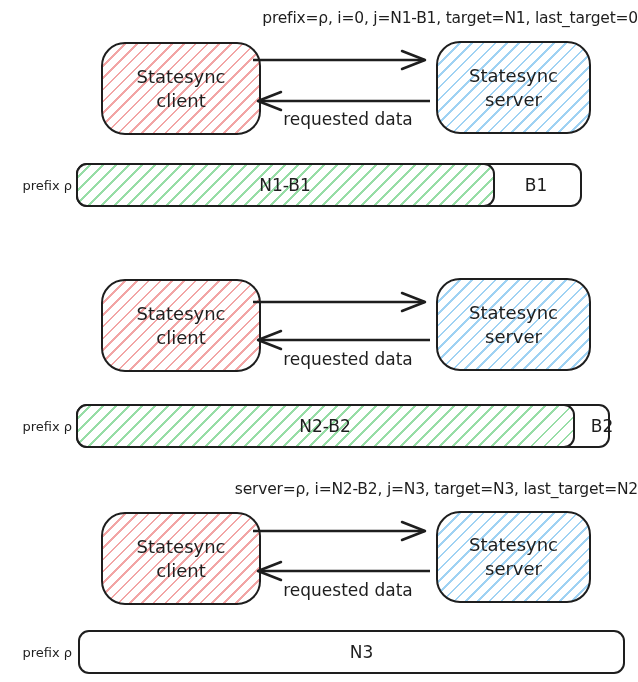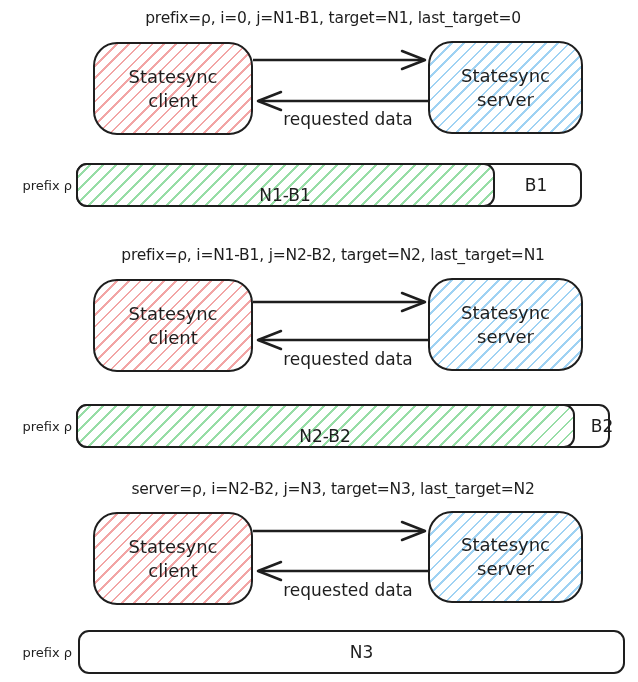--- a/index.html
+++ b/index.html
@@ -19,38 +19,39 @@
     position: relative;
     width: 638px;
     height: 682px;
     background: #ffffff;
     overflow: hidden;
   }
   .step-header {
     position: absolute;
     left: 28px;
     right: 0;
-    text-align: center;
+    text-align: right;
     font-size: 15.5px;
     font-weight: 500;
     letter-spacing: -0.2px;
     white-space: nowrap;
   }
   .actor-box {
     position: absolute;
     border: 2.5px solid var(--stroke);
     border-radius: 24px;
     background-color: #ffffff;
     display: flex;
     flex-direction: column;
     align-items: center;
     justify-content: center;
     font-size: 18px;
     line-height: 24px;
     text-align: center;
+    margin-left: 8px;
   }
   .hatch-red {
     background-image: repeating-linear-gradient(135deg,
       transparent 0px, transparent 6.5px,
       var(--red-hatch) 6.5px, var(--red-hatch) 8.3px);
   }
   .hatch-blue {
     background-image: repeating-linear-gradient(135deg,
       transparent 0px, transparent 6.5px,
       var(--blue-hatch) 6.5px, var(--blue-hatch) 8.3px);
@@ -90,21 +91,21 @@
   }
   .bar-fill {
     position: absolute;
     top: -2.5px;
     left: -2.5px;
     height: 44px;
     border: 2.5px solid var(--stroke);
     border-radius: 11px;
     background-color: #ffffff;
     display: flex;
-    align-items: flex-end;
+    align-items: center;
     justify-content: center;
     font-size: 17px;
   }
   .bar.full-green {
     display: flex;
     align-items: center;
     justify-content: center;
     font-size: 17px;
     padding-left: 20px;
   }
@@ -156,21 +157,20 @@
 
   <div class="bar" style="left:76px; top:163px; width:506px;">
     <div class="bar-fill hatch-green" style="width:419px;">
       <span>N1-B1</span>
     </div>
     <div class="bar-rest" style="left:414px;">
       <span>B1</span>
     </div>
   </div>
 
-  <div class="step-header" style="top:246px;">prefix=ρ, i=N1-B1, j=N2-B2, target=N2, last_target=N1</div>
 
   <div class="actor-box hatch-red" style="left:93px; top:279px; width:160px; height:93px;">
     <span>Statesync</span>
     <span>client</span>
   </div>
 
   <div class="actor-box hatch-blue" style="left:428px; top:278px; width:155px; height:93px;">
     <span>Statesync</span>
     <span>server</span>
   </div>

